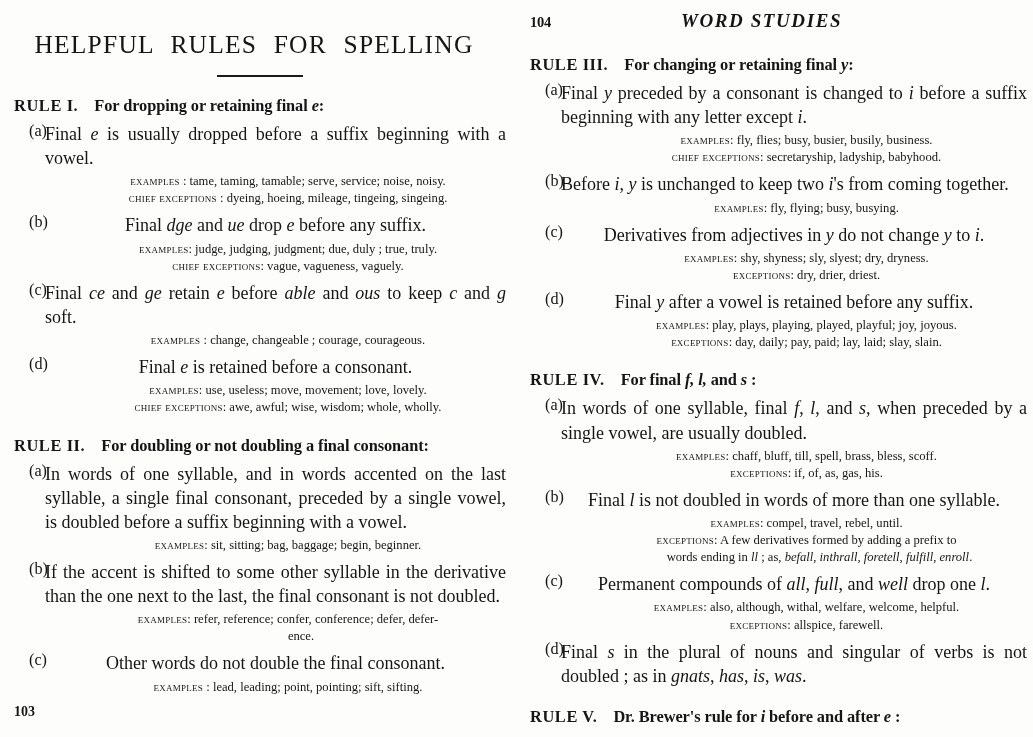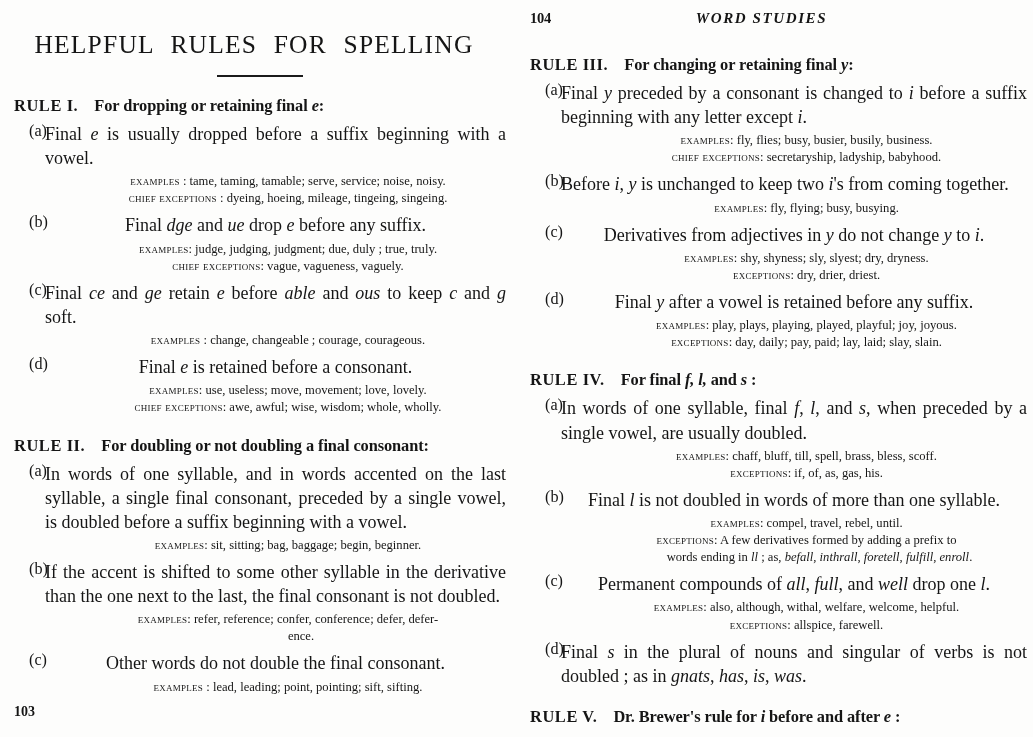--- a/index.html
+++ b/index.html
@@ -45,21 +45,21 @@
     font-size: 14.5px;
     font-weight: bold;
     letter-spacing: -0.2px;
     width: 52px;
   }
   .head-title {
     flex: 1;
     text-align: center;
     font-style: italic;
     font-weight: bold;
-    font-size: 15px;
+    font-size: 19px;
     letter-spacing: 1.6px;
     padding-right: 86px;
   }
 
   
   .doc-title {
     text-align: center;
     font-size: 25.5px;
     letter-spacing: 1.2px;
     word-spacing: 9px;

